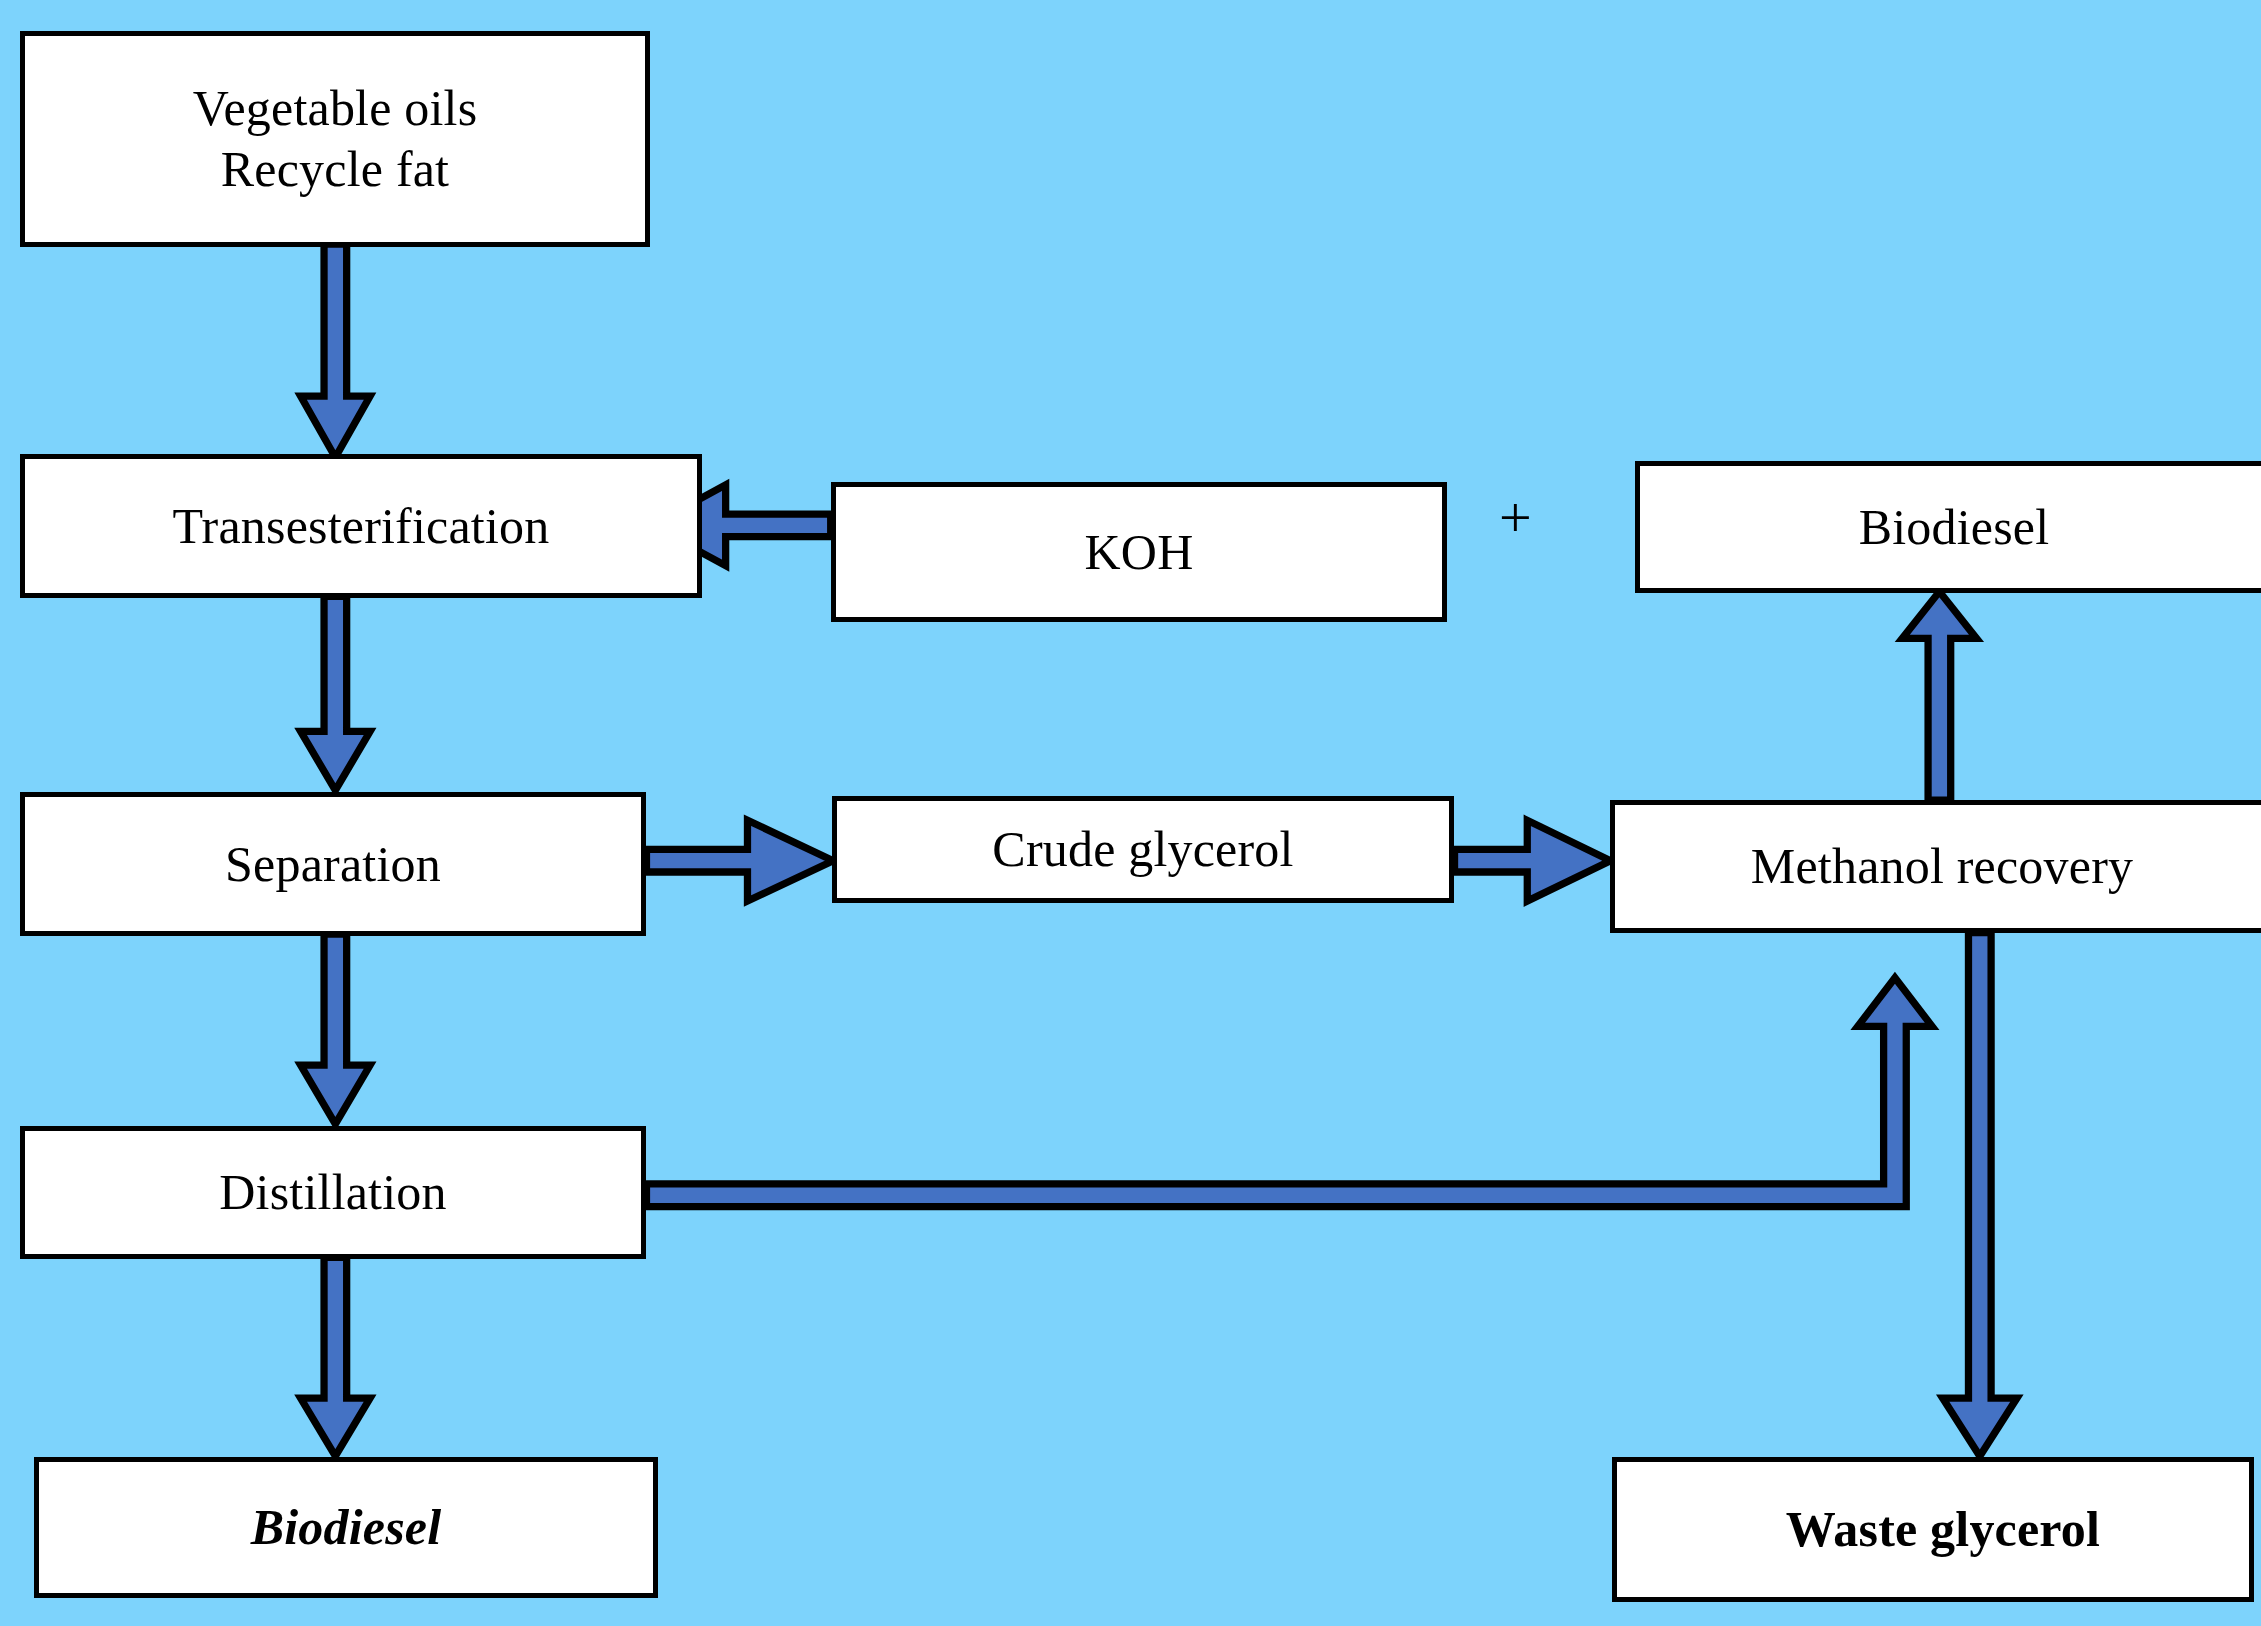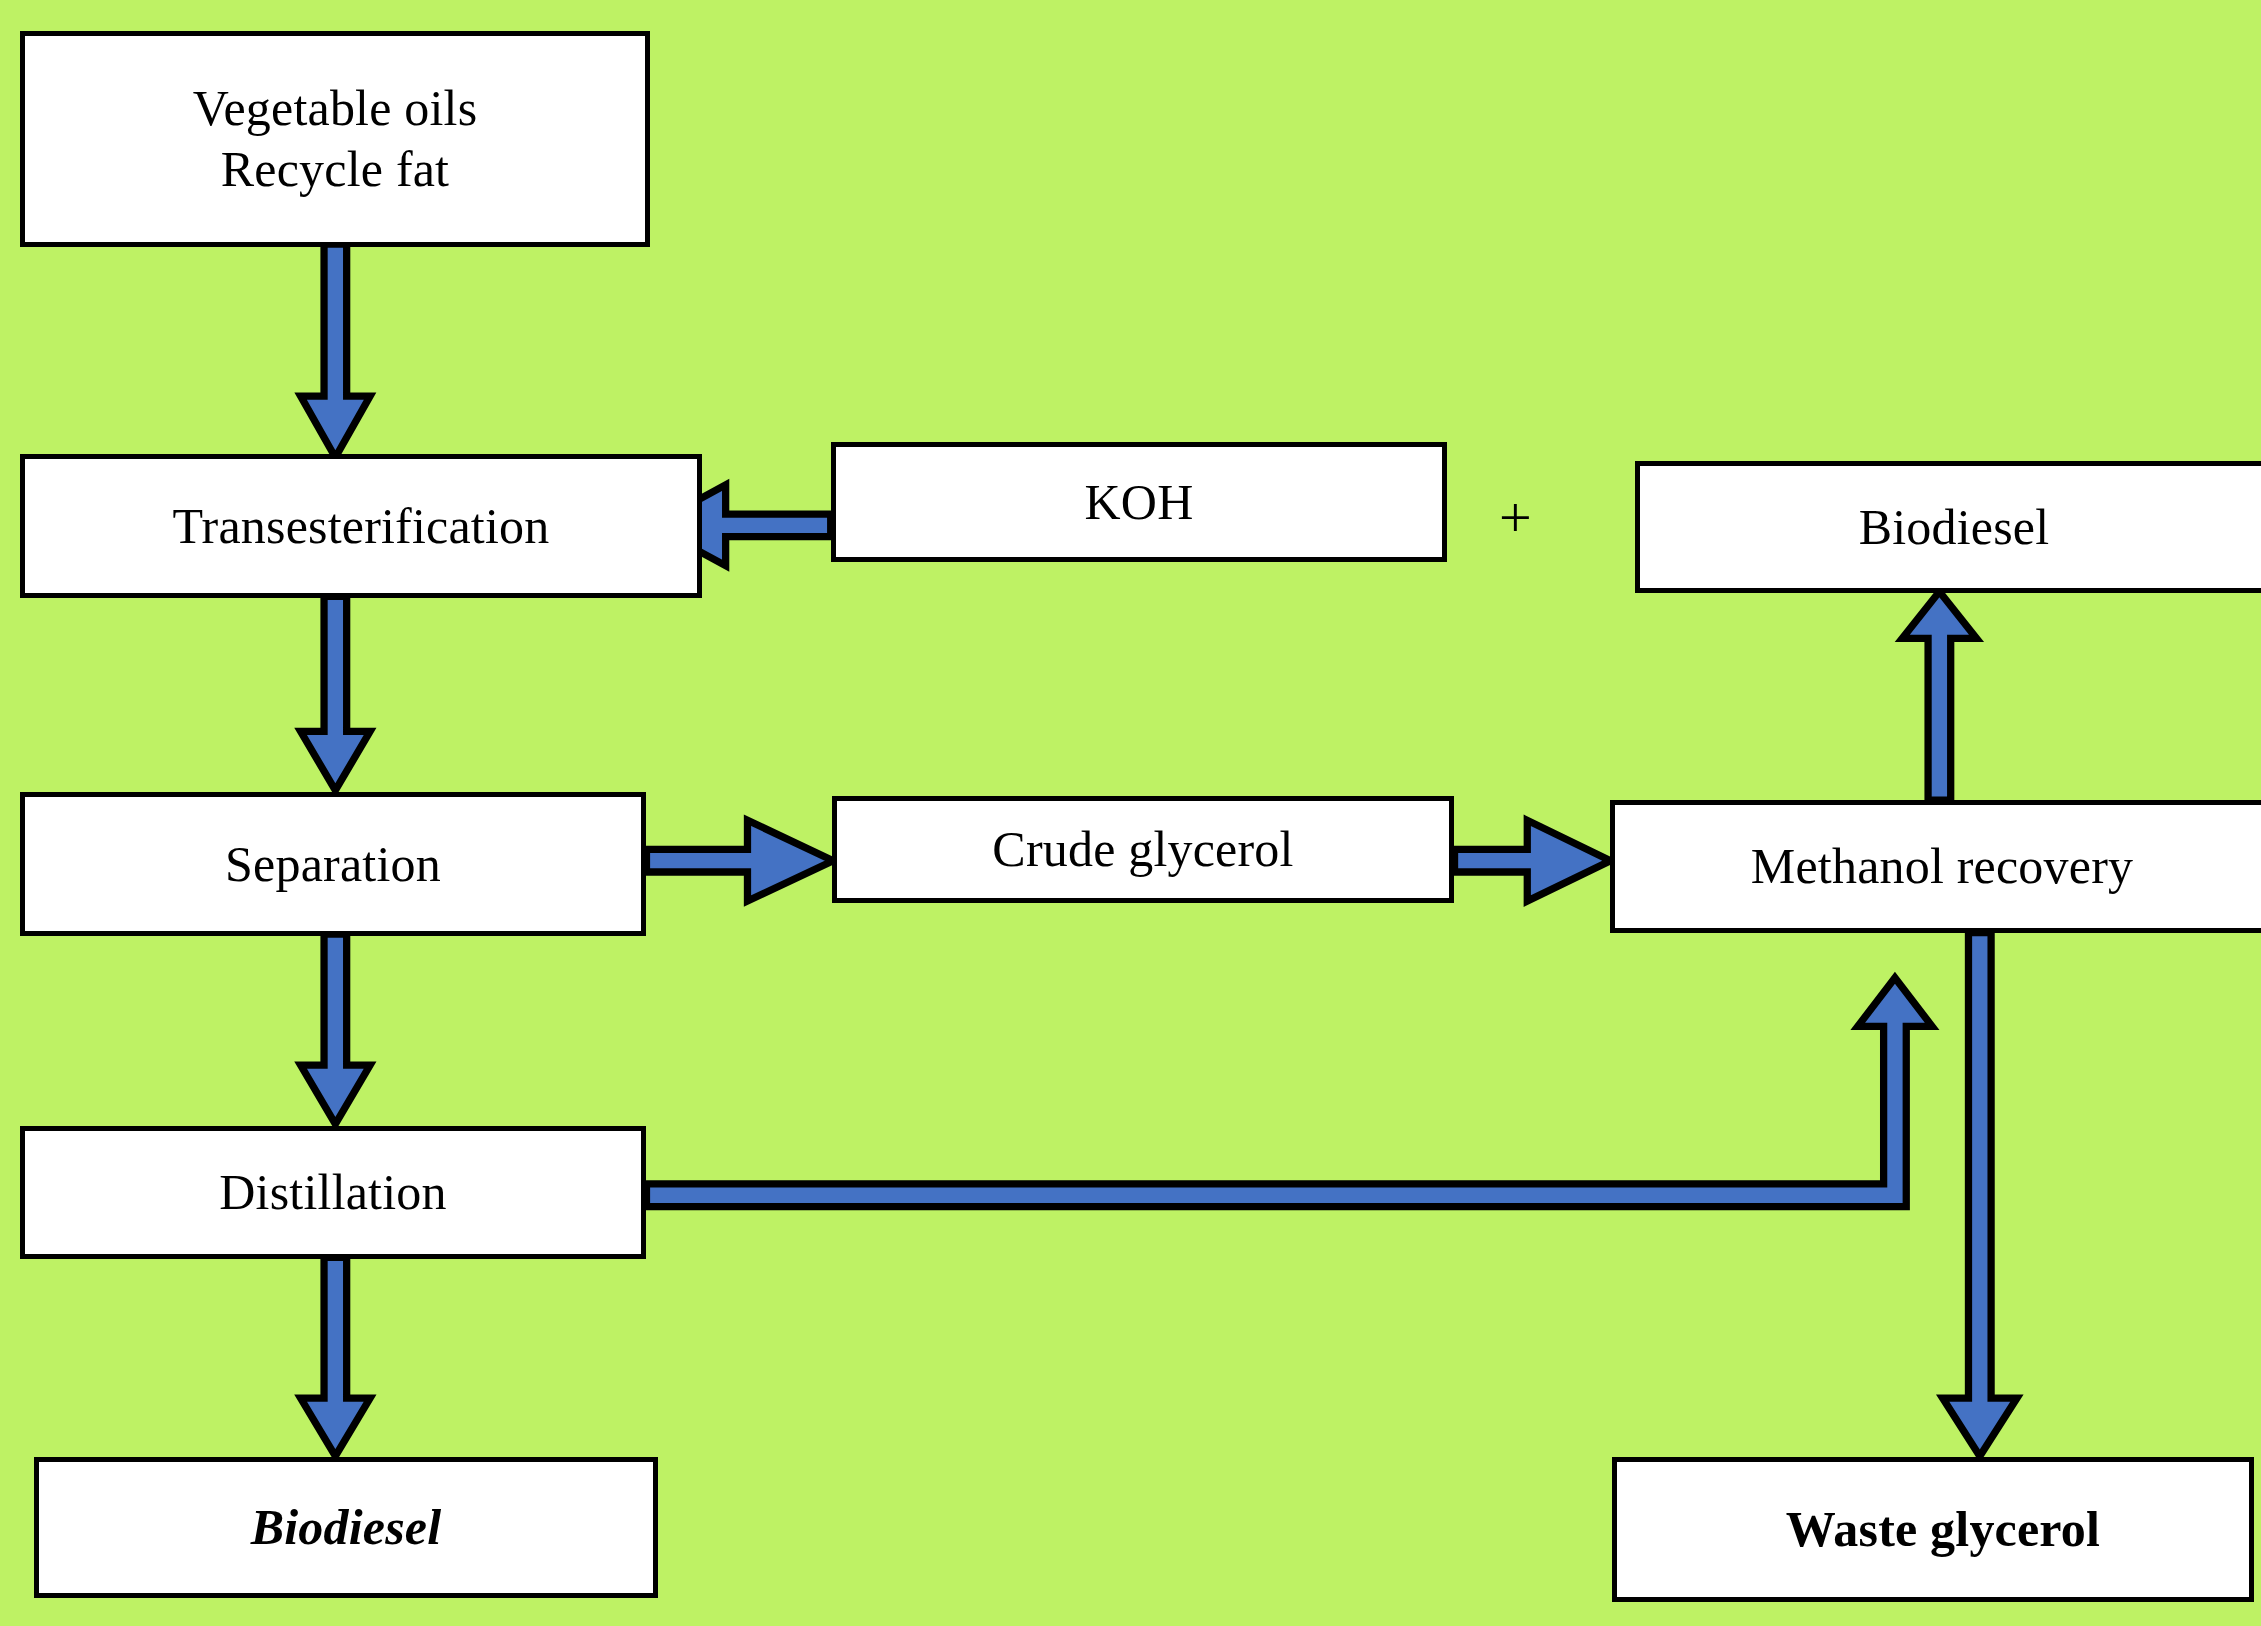--- a/index.html
+++ b/index.html
@@ -52,21 +52,21 @@
     font-size: 58px;
     line-height: 1;
     color: #000000;
     font-family: "Liberation Serif", "DejaVu Serif", serif;
     user-select: none;
   }
 </style>
 </head>
 <body>
 
-<div id="stage" style="background: #bef264;">
+<div id="stage" style="background: #7dd3fc;">
 
   <svg id="edges" viewBox="0 0 2798 2012" xmlns="http://www.w3.org/2000/svg">
 
     <g>
       <path d="M 401,302 L 429,302 L 429,490 L 458,490 L 415,566 L 372,490 L 401,490 Z" fill="#4472C4" stroke="#000000" stroke-width="9" stroke-linejoin="miter"></path>
     </g>
 
     <g>
       <path d="M 1028,636 L 1028,664 L 898,664 L 898,700 L 806,650 L 898,600 L 898,636 Z" fill="#4472C4" stroke="#000000" stroke-width="9" stroke-linejoin="miter"></path>
     </g>
@@ -104,21 +104,21 @@
     </g>
   </svg>
 
   <div class="node" style="left: 20px; top: 31px; width: 630px; height: 216px; border-color: rgb(0, 0, 0); color: rgb(0, 0, 0);">
     <span class="label">Vegetable oils
 Recycle fat</span>
   </div>
   <div class="node" style="left: 20px; top: 454px; width: 682px; height: 144px; border-color: rgb(0, 0, 0); color: rgb(0, 0, 0);">
     <span class="label">Transesterification</span>
   </div>
-  <div class="node" style="left: 831px; top: 442px; width: 616px; height: 120px; border-color: rgb(0, 0, 0); color: rgb(0, 0, 0);">
+  <div class="node" style="left: 831px; top: 482px; width: 616px; height: 140px; border-color: rgb(0, 0, 0); color: rgb(0, 0, 0);">
     <span class="label">KOH</span>
   </div>
   <div class="node" style="left: 1635px; top: 461px; width: 638px; height: 132px; border-color: rgb(0, 0, 0); color: rgb(0, 0, 0);">
     <span class="label">Biodiesel</span>
   </div>
   <div class="node" style="left: 20px; top: 792px; width: 626px; height: 144px; border-color: rgb(0, 0, 0); color: rgb(0, 0, 0); align-items: center;">
     <span class="label">Separation</span>
   </div>
   <div class="node" style="left: 832px; top: 796px; width: 622px; height: 107px; border-color: rgb(0, 0, 0); color: rgb(0, 0, 0);">
     <span class="label">Crude glycerol</span>

